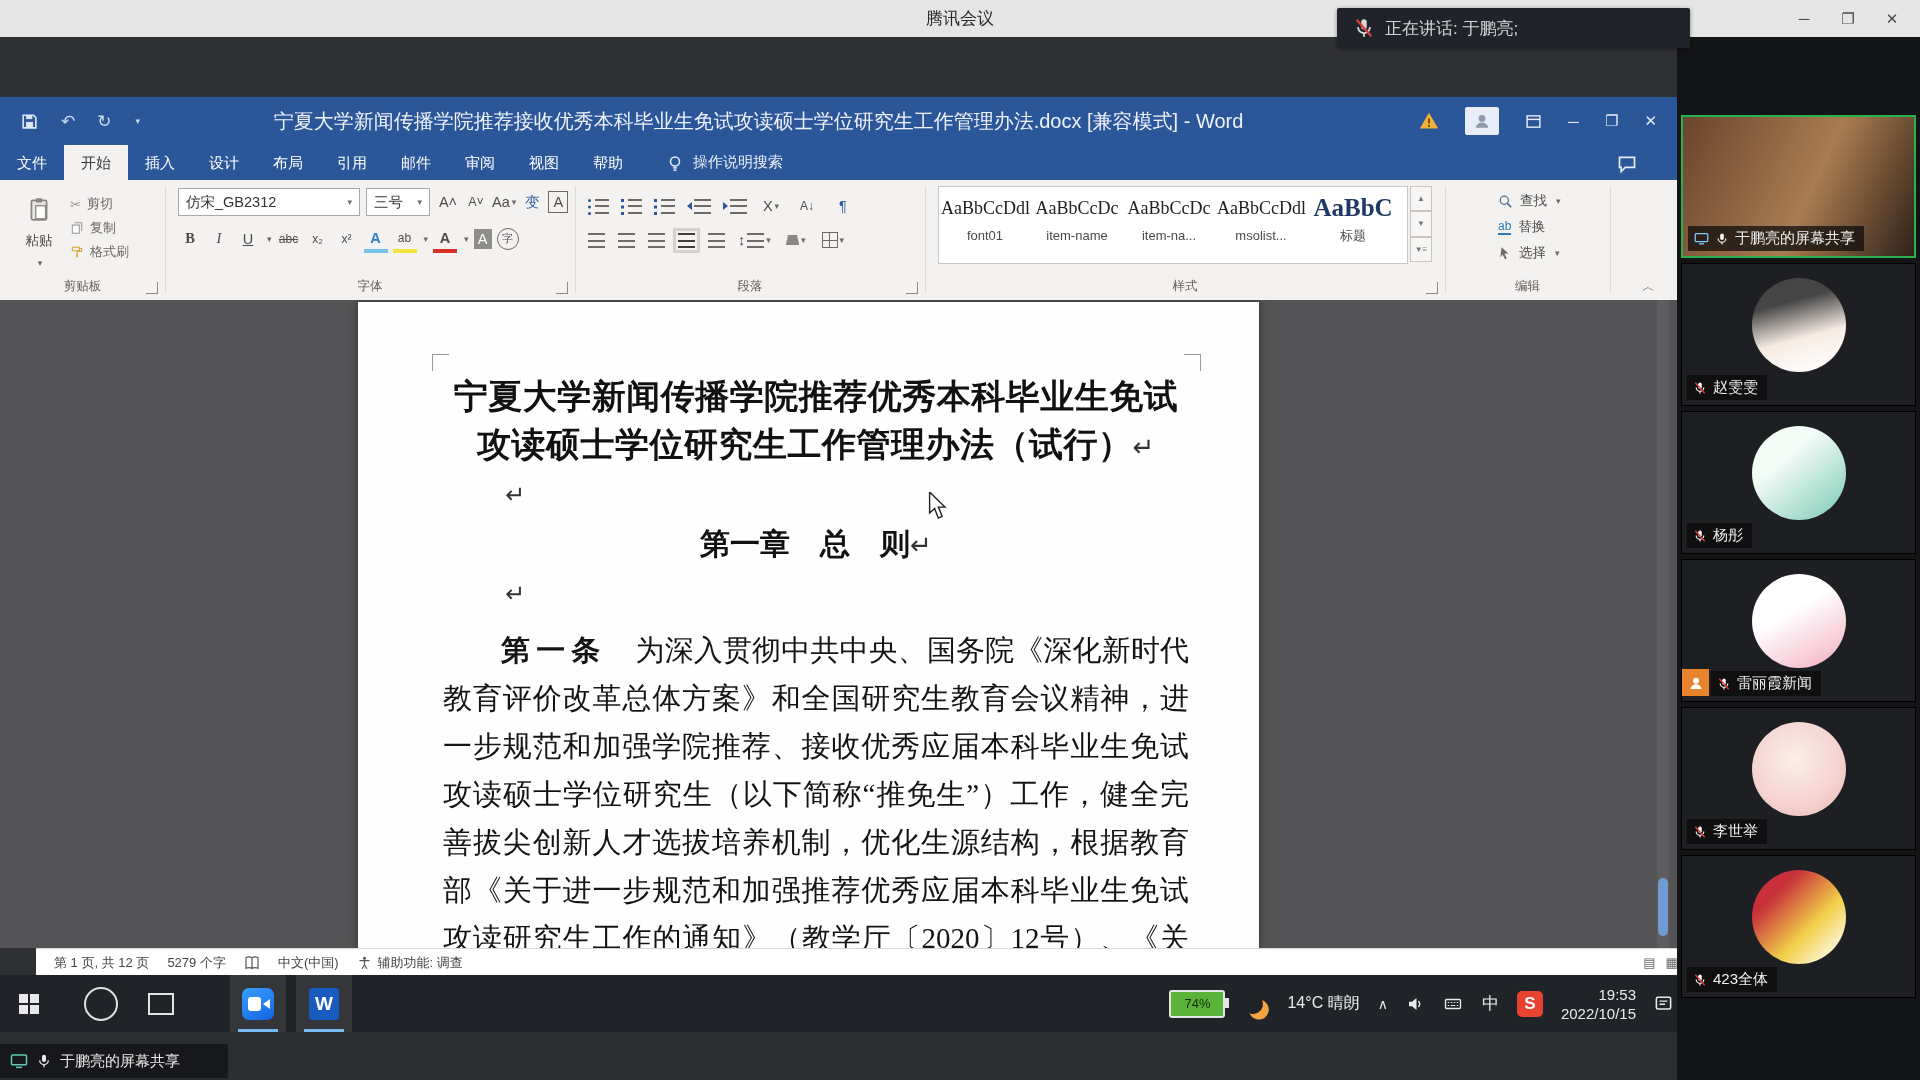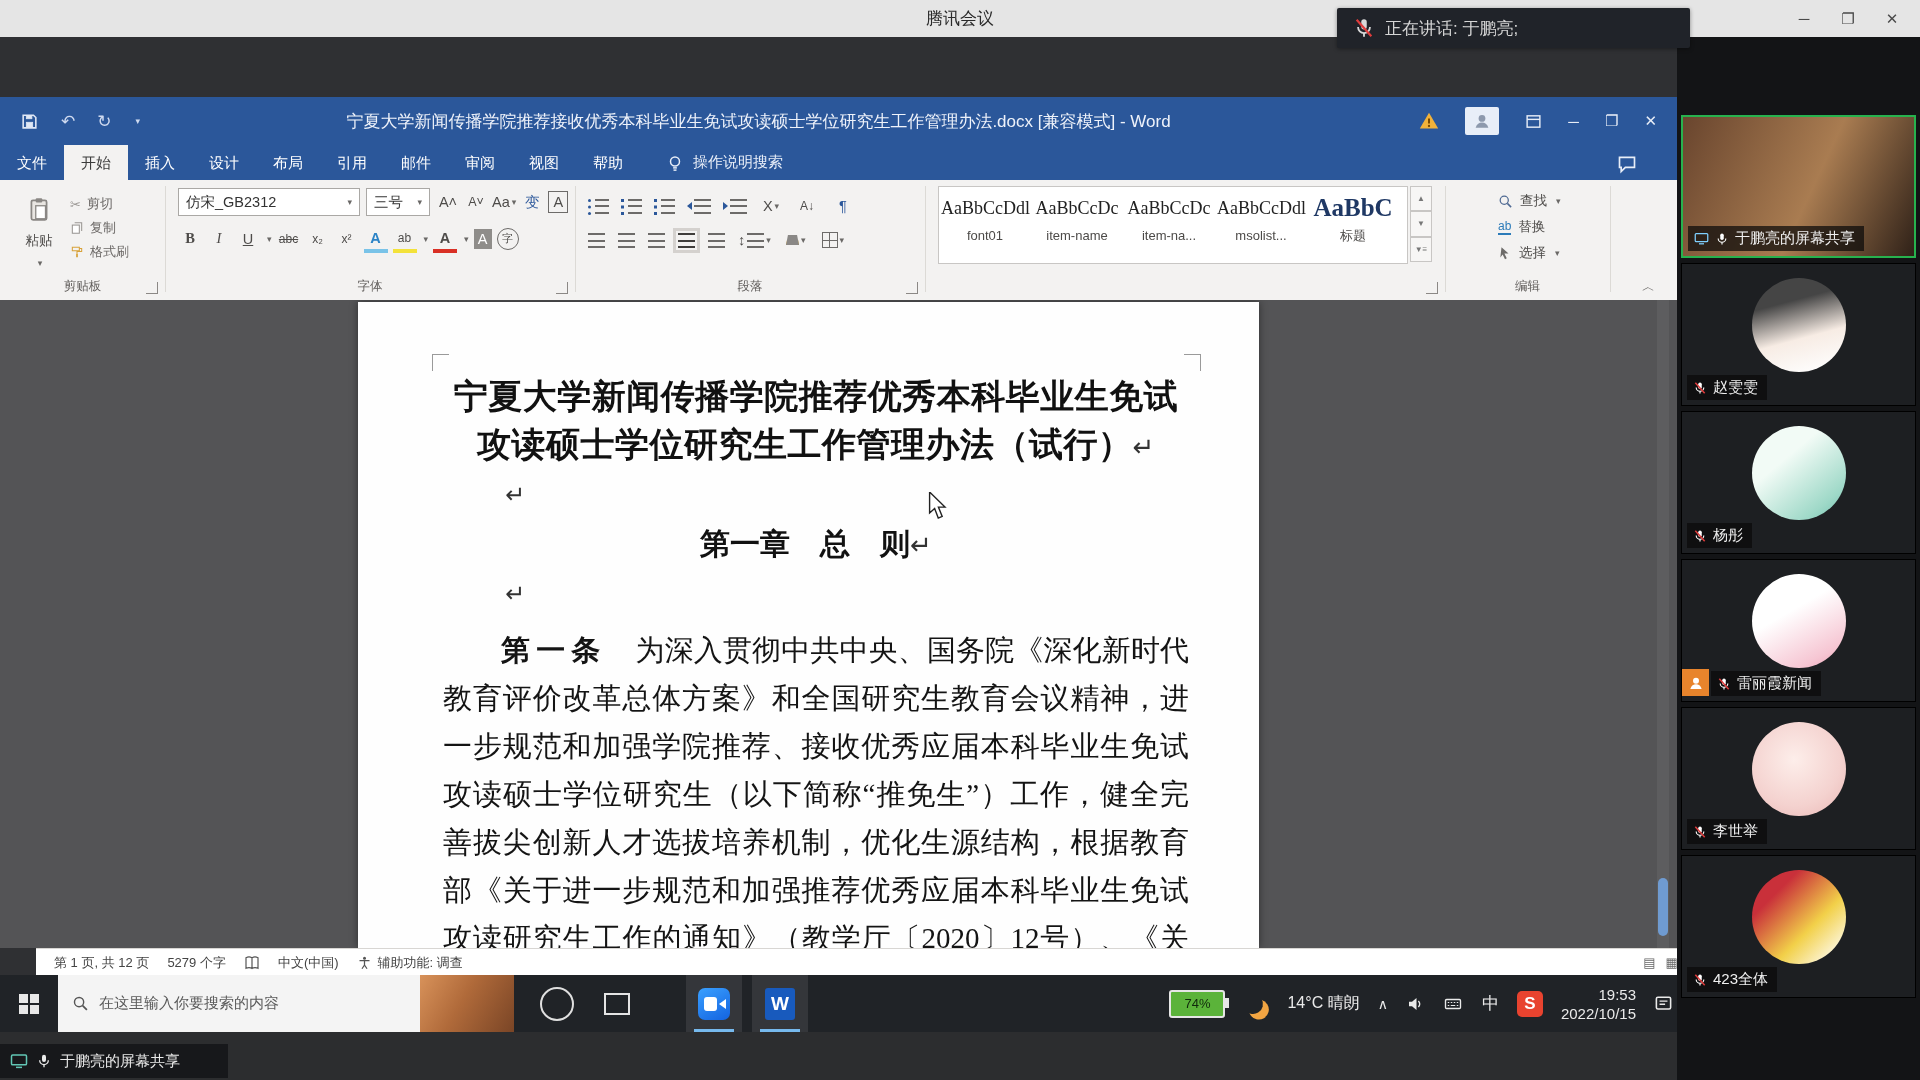--- a/index.html
+++ b/index.html
@@ -18,21 +18,21 @@
             display:flex;align-items:center;gap:10px;padding-left:16px;box-sizing:border-box;z-index:40;
             font-size:17px;color:#d6d6d6;box-shadow:0 1px 4px rgba(0,0,0,.4);}
 
   
   .stage{position:absolute;top:37px;left:0;width:1677px;height:1043px;background:#2f3033;}
 
   
   .wtitle{position:absolute;top:97px;left:0;width:1677px;height:48px;background:#2b579a;color:#fff;}
   .qat{position:absolute;left:20px;top:0;height:48px;display:flex;align-items:center;gap:22px;color:#cfdaf0;font-size:17px;}
   .wtitle-text{position:absolute;left:260px;right:420px;top:0;height:48px;display:flex;align-items:center;justify-content:center;
-               font-size:17px;color:#eef2fa;white-space:nowrap;overflow:hidden;}
+               font-size:20px;color:#eef2fa;white-space:nowrap;overflow:hidden;}
   .wtitle-right{position:absolute;right:20px;top:0;height:48px;display:flex;align-items:center;gap:26px;}
   .wbtn{color:#e8edf7;font-size:15px;}
   .warn{color:#f2a33a;font-size:18px;}
   .avatarbox{width:34px;height:28px;background:#e8eef8;border-radius:2px;display:flex;align-items:center;justify-content:center;}
 
   
   .wtabs{position:absolute;top:145px;left:0;width:1677px;height:35px;background:#2b579a;display:flex;align-items:flex-end;}
   .wtab{height:35px;line-height:35px;padding:0 17px;color:#fff;font-size:15px;}
   .wtab.active{background:#f3f2f1;color:#3b3b3b;}
   .assist{display:flex;align-items:center;gap:9px;margin-left:26px;height:35px;color:#e8eef8;font-size:15px;}
@@ -460,20 +460,21 @@
       <div class="stylecell big" style="left:370px">
         <div class="prev">AaBbC</div>
         <div class="nm">标题</div>
       </div>
     </div>
     <div class="styscroll">
       <span>▲</span>
       <span>▼</span>
       <span>▼≡</span>
     </div>
+    <div class="glabel" style="left:925px;width:520px">样式</div>
     <div class="launcher" style="left:1426px"></div>
 
     <div class="abs" style="left:1458px;top:8px">
       <div class="editrow">
         <span style="color:#4f6a93">
             <svg width="15" height="15" viewBox="0 0 24 24">
               <use href="#i-search"></use>
             </svg>
           </span>
         <span>查找</span>
@@ -549,29 +550,20 @@
 
   <div class="taskbar">
     <div class="startbtn">
         <span class="winlogo">
           <i></i>
           <i></i>
           <i></i>
           <i></i>
         </span>
       </div>
-    <div class="tsearch">
-      <span style="color:#555">
-          <svg width="17" height="17" viewBox="0 0 24 24">
-            <use href="#i-search"></use>
-          </svg>
-        </span>
-      <span class="ph">在这里输入你要搜索的内容</span>
-      <span class="bingimg"></span>
-    </div>
     <div class="cortana"></div>
     <div class="taskview"></div>
     <div class="appic active" style="margin-left:56px">
         <span class="meetlogo"></span>
       </div>
     <div class="appic active">
         <span class="wordlogo">W</span>
       </div>
     <div class="tray">
       <span class="battery">74%</span>

